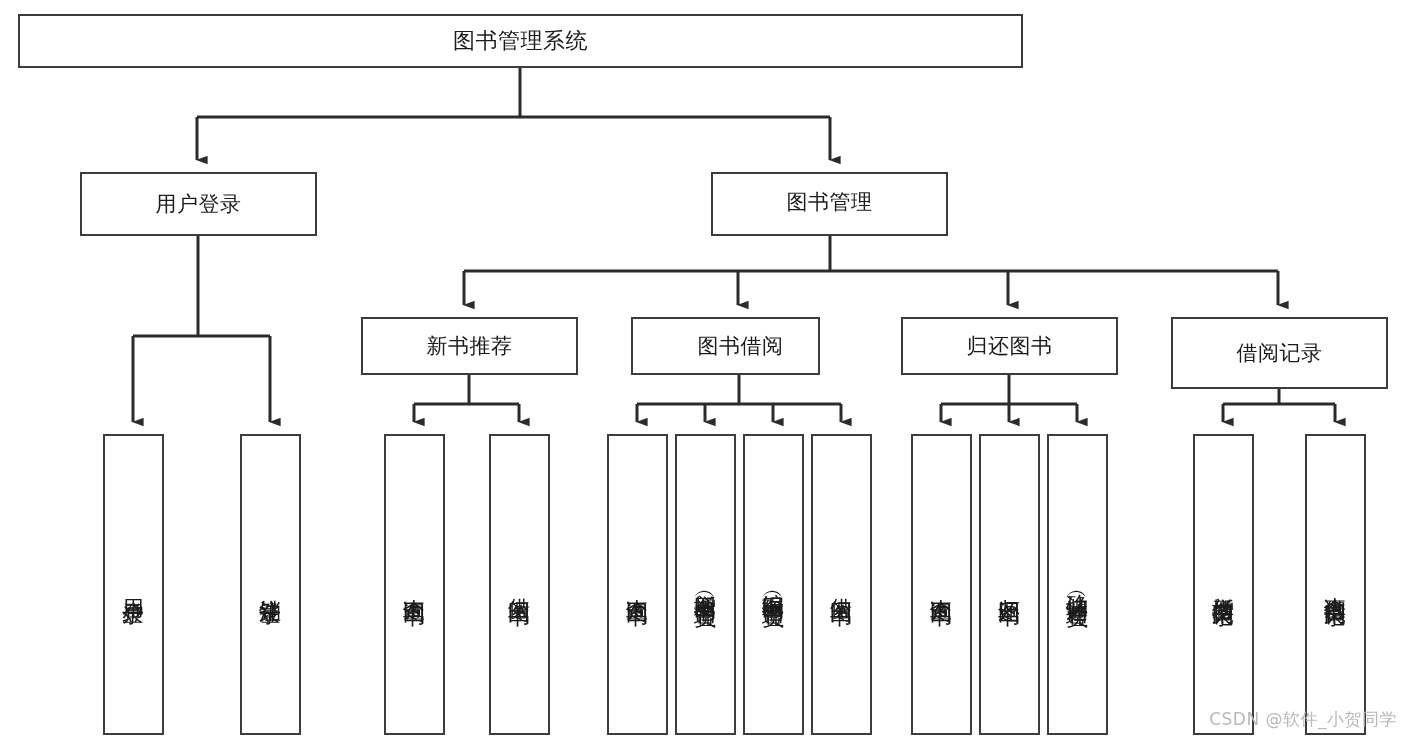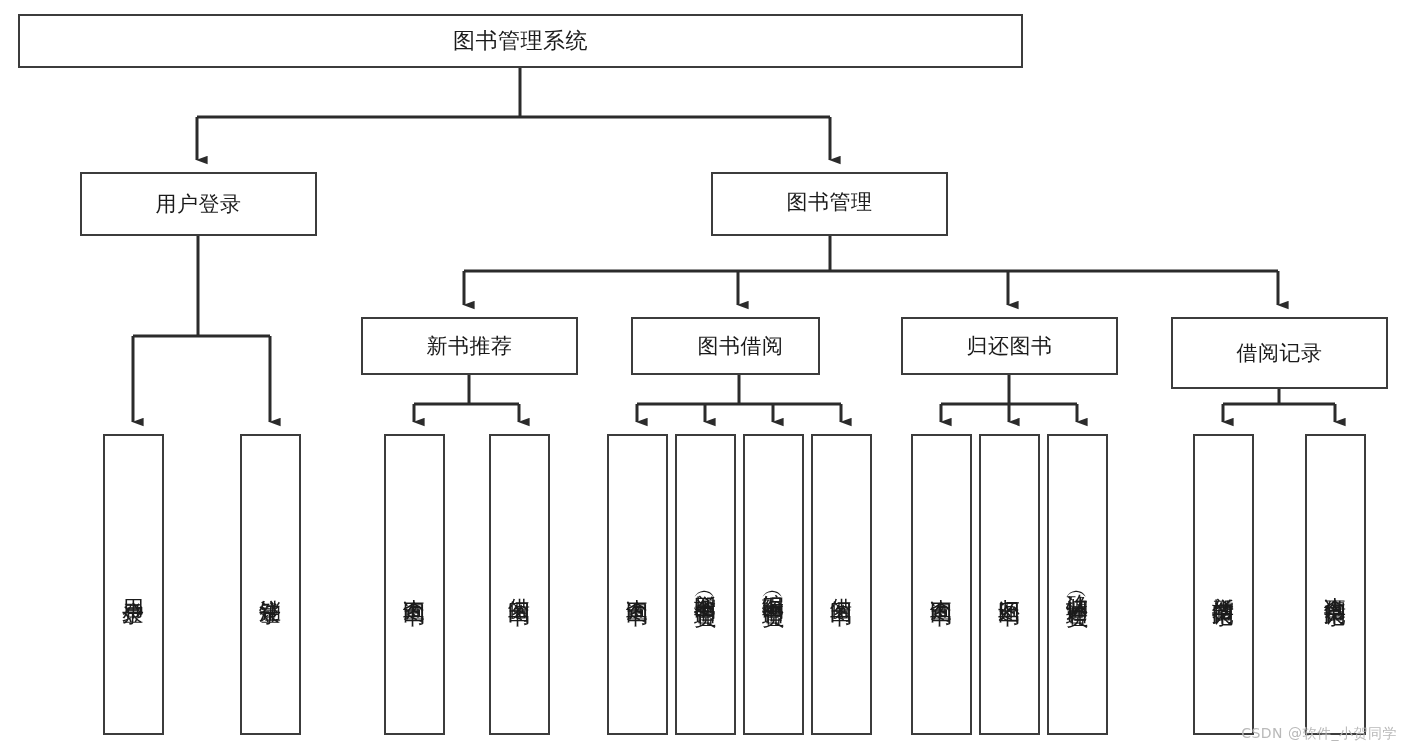--- a/index.html
+++ b/index.html
@@ -61,22 +61,22 @@
     writing-mode: vertical-rl;
     text-orientation: upright;
     font-size: 22px;
     line-height: 1.05;
     letter-spacing: 2px;
     max-height: 100%;
   }
   #watermark {
     position: absolute;
     right: 8px;
-    bottom: 4px;
-    font-size: 14px;
+    bottom: 16px;
+    font-size: 17px;
     color: #b9b9b9;
     letter-spacing: 0.5px;
     z-index: 3;
     white-space: nowrap;
     font-family: "DejaVu Sans", "Liberation Sans", sans-serif;
   }
 </style>
 </head>
 <body>
 

